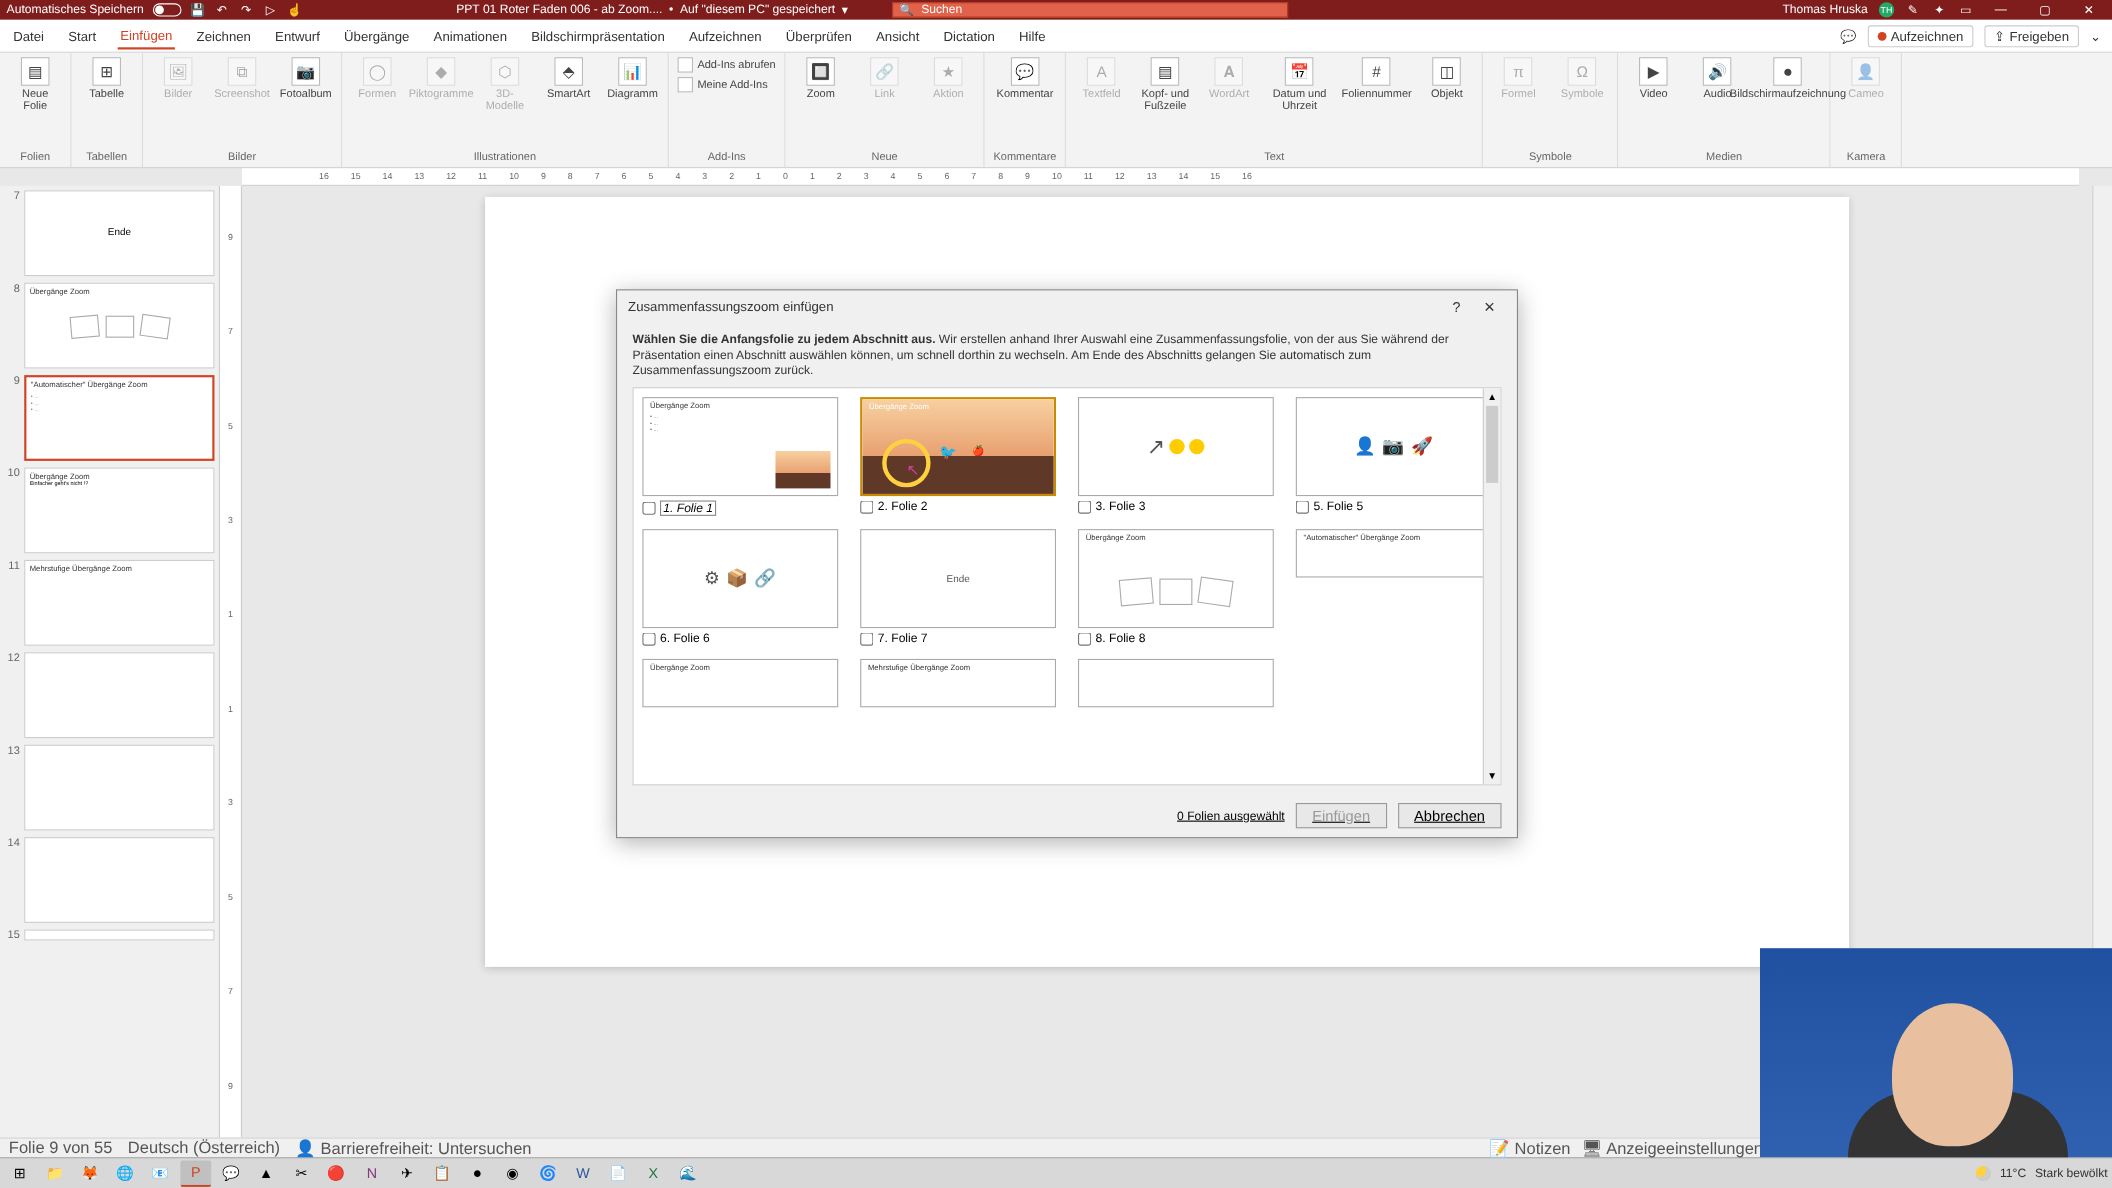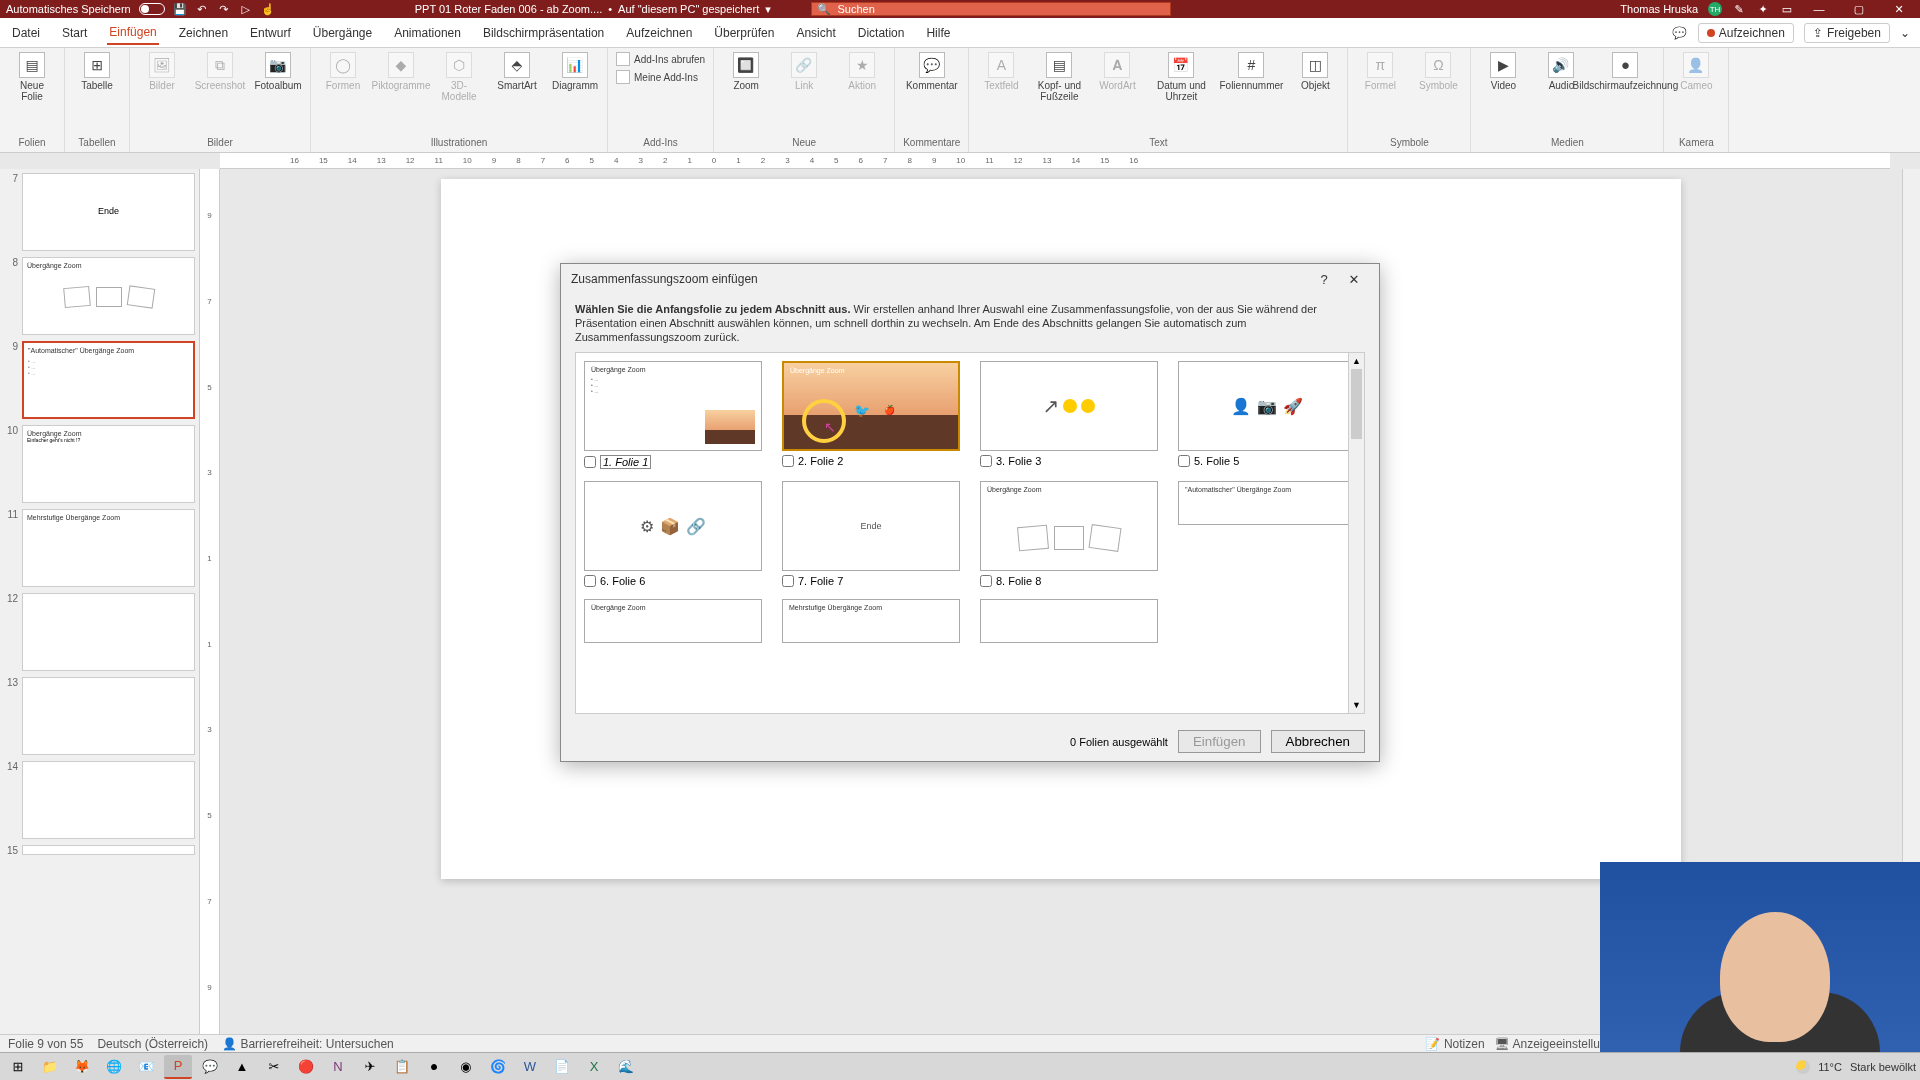--- a/index.html
+++ b/index.html
@@ -69,34 +69,34 @@
 .slide-thumb { height:90px; border:1px solid #aaa; background:#fff; position:relative; display:flex; align-items:center; justify-content:center; font-size:9px; color:#555; overflow:hidden; }
 .slide-thumb.hover { border:2px solid #c98a00; }
 .slide-thumb.partial { height:44px; }
 .slide-check { display:flex; align-items:center; gap:4px; font-size:11px; }
 .slide-check input { width:12px; height:12px; }
 .slide-check .boxed { border:1px solid #888; padding:0 2px;font-style:italic; }
 .grid-scroll { position:absolute; right:0; top:0; bottom:0; width:16px; background:#f0f0f0; border-left:1px solid #ccc; display:flex; flex-direction:column; }
 .grid-scroll .arr { height:16px; text-align:center; font-size:9px; line-height:16px; }
 .grid-scroll .track { flex:1; position:relative; }
 .grid-scroll .thumb-bar { position:absolute; top:0; height:70px; left:2px; right:2px; background:#ccc; }
-.modal-footer { display:flex; justify-content:flex-end; align-items:center; gap:10px; padding:8px 14px; font-size:11px; }
+.modal-footer { display:flex; justify-content:flex-end; align-items:center; gap:10px; padding:8px 14px; font-size:11px;text-decoration:underline; }
 .modal-footer .btn { border:1px solid #999; background:#e8e8e8; padding:3px 14px; cursor:pointer; }
 .modal-footer .btn.disabled { color:#999; }
 .cursor-hl { position:absolute; width:44px; height:44px; border:4px solid #ffd040; border-radius:50%; pointer-events:none; }
 
 
 .mini-sunset { width:100%; height:100%; background:linear-gradient(#f8d0a0,#e8a070 60%,#603828 60%); position:relative; }
 .mini-swot { width:50px; height:50px; position:relative; }
 .mini-swot::before { content:''; position:absolute; inset:0; background:conic-gradient(#3a7 0 90deg,#e04 90deg 180deg,#fc0 180deg 270deg,#28c 270deg); border-radius:50%; }
 .mini-icons { display:flex; gap:6px; align-items:center; }
 .mini-icons span { font-size:16px; }
 
 
-.statusbar { height:18px; background:#f0f0f0; border-top:1px solid #ccc; display:flex; align-items:center; padding:0 8px; font-size:12px; color:#555; gap:14px; }
+.statusbar { height:18px; background:#f0f0f0; border-top:1px solid #ccc; display:flex; align-items:center; padding:0 8px; font-size:15px; color:#555; gap:14px; }
 .statusbar .right { margin-left:auto; display:flex; gap:10px; align-items:center; }
 .zoom-slider { width:100px; height:4px; background:#ccc; position:relative; }
 .zoom-slider::after { content:''; position:absolute; width:8px; height:10px; background:#888; top:-3px; left:46px; }
 
 
 .taskbar { height:28px; background:#d8d8d8; border-top:1px solid #aaa; display:flex; align-items:center; padding:0 4px; gap:4px; }
 .taskbar .tbtn { width:28px; height:24px; display:flex; align-items:center; justify-content:center; font-size:13px; border-radius:2px; }
 .taskbar .tbtn.active { background:#c0c0c0; border-bottom:2px solid #d04423; }
 .taskbar .tray { margin-left:auto; display:flex; align-items:center; gap:8px; font-size:11px; color:#333; }
 .weather-ico { width:14px; height:14px; display:inline-block; background:radial-gradient(circle at 30% 30%, #ffd040 40%, transparent 41%), #ccc; border-radius:50%; }

